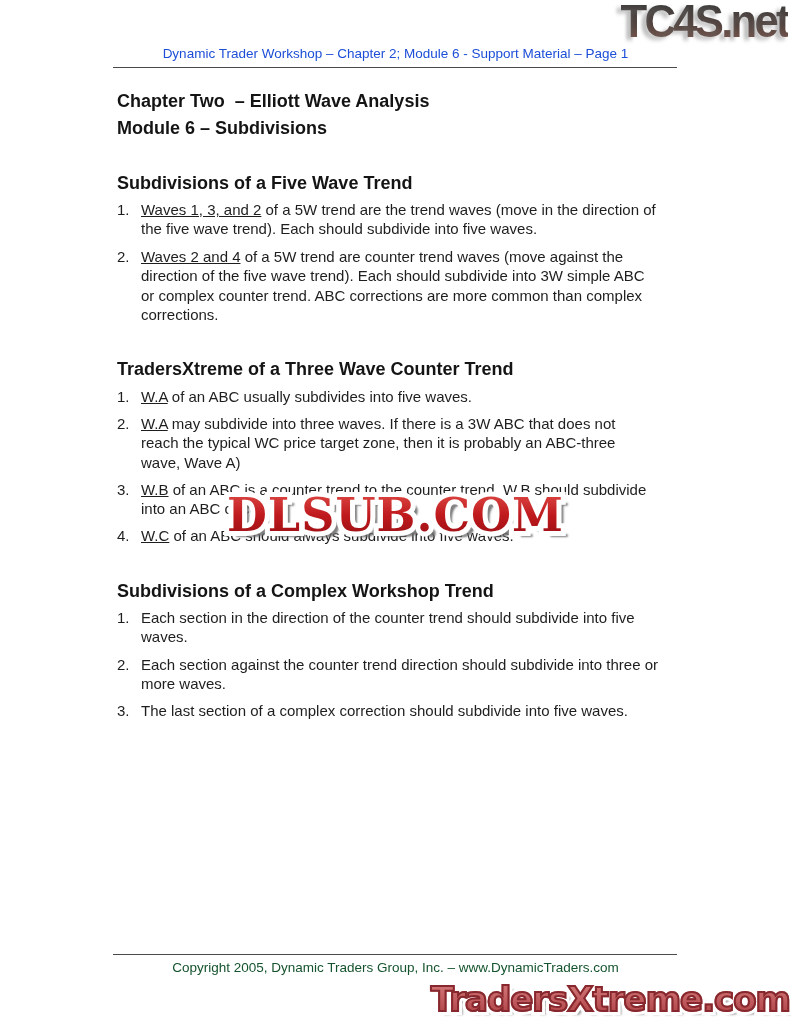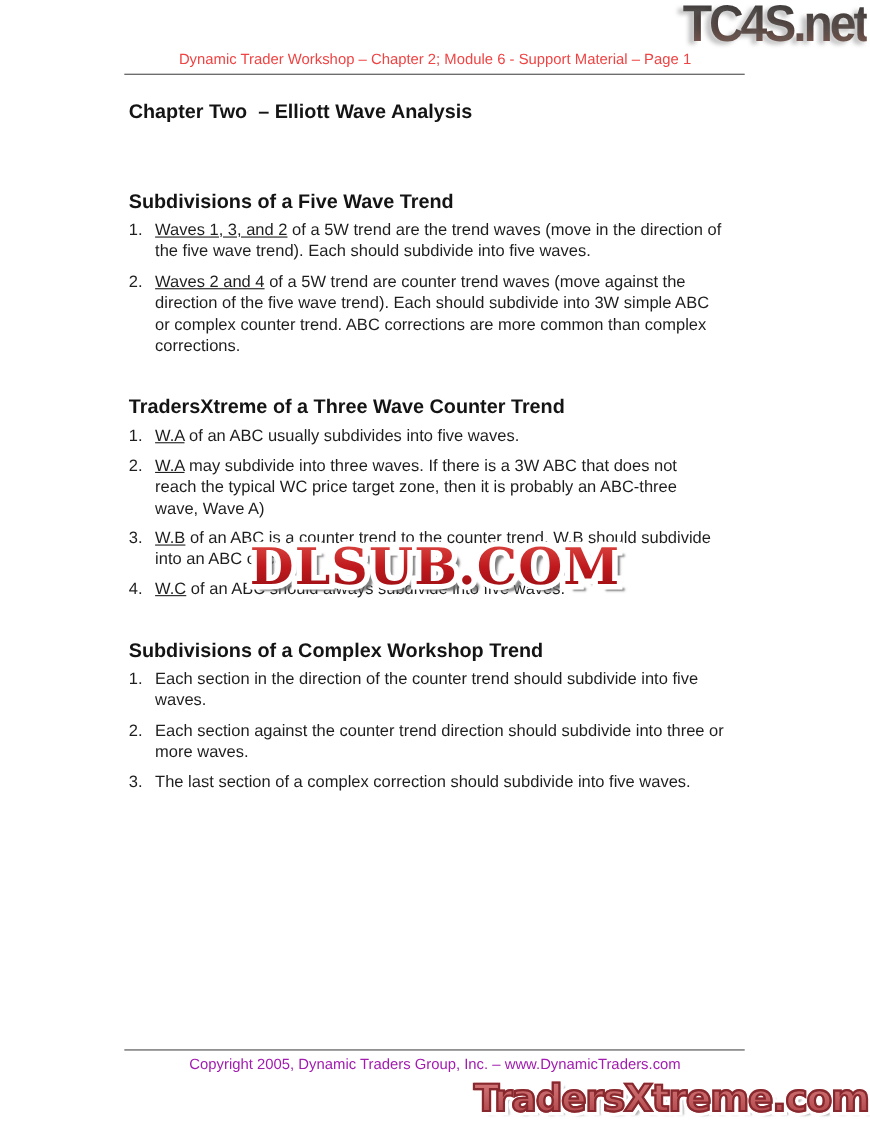--- a/index.html
+++ b/index.html
@@ -2,26 +2,26 @@
 <html><head>
 <meta charset="utf-8">
 <style>
   html,body{margin:0;padding:0;background:#ffffff;}
   .page{
     position:relative;width:791px;height:1024px;background:#ffffff;overflow:hidden;
     font-family:"Liberation Sans",sans-serif;color:#1e1e1e;
   }
   
   .doc-header{position:absolute;top:46px;left:0;width:100%;text-align:center;
-    font-size:13.5px;color:#ef4444;}
+    font-size:13.5px;color:#1d4ed8;}
   .rule{position:absolute;left:113px;width:564px;height:1px;background:#4a4a4a;}
   .rule-top{top:67px;}
   .rule-bottom{top:954px;}
   .doc-footer{position:absolute;top:960px;left:0;width:100%;text-align:center;
-    font-size:13.5px;color:#a21caf;}
+    font-size:13.5px;color:#14532d;}
   
   .heading{position:absolute;left:117px;font-size:18px;font-weight:bold;
     line-height:19px;white-space:pre-wrap;color:#141414;}
   
   .item{position:absolute;left:117px;width:575px;font-size:15px;line-height:19.4px;}
   .item .num{position:absolute;left:0;top:0;}
   .item .itext{margin-left:24px;}
   .item .body{white-space:pre-line;}
   .lead{text-decoration:underline;}
   
@@ -49,20 +49,21 @@
 </style>
 </head>
 <body>
 
 <div class="page">
 
   <div class="doc-header">Dynamic Trader Workshop – Chapter 2; Module 6 - Support Material – Page 1</div>
   <div class="rule rule-top"></div>
 
   <div class="heading" style="top:92px">Chapter Two  – Elliott Wave Analysis</div>
+  <div class="heading" style="top:119px">Module 6 – Subdivisions</div>
 
   <div class="heading" style="top:174px">Subdivisions of a Five Wave Trend</div>
 
   <div class="item" style="top:200px">
     <span class="num">1.</span>
     <div class="itext"><span class="lead">Waves 1, 3, and 2</span><span class="body"> of a 5W trend are the trend waves (move in the direction of
 the five wave trend). Each should subdivide into five waves.</span></div>
   </div>
 
   <div class="item" style="top:247px">

